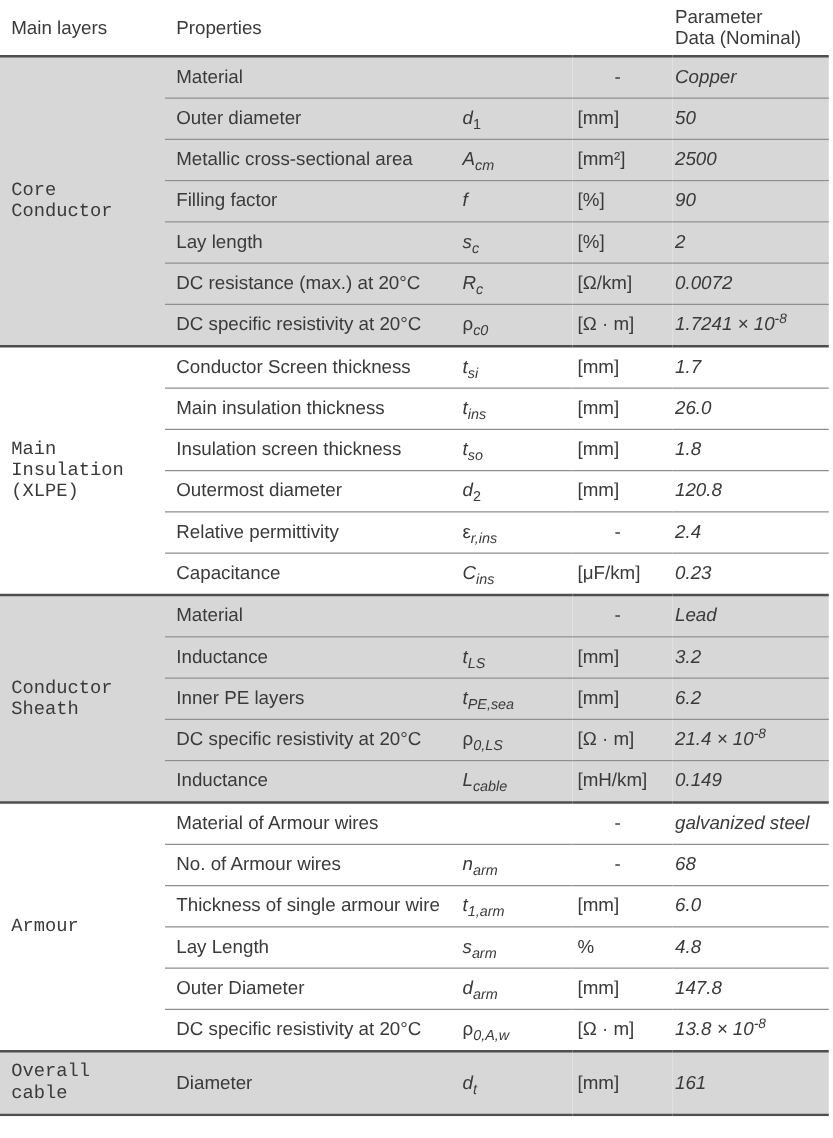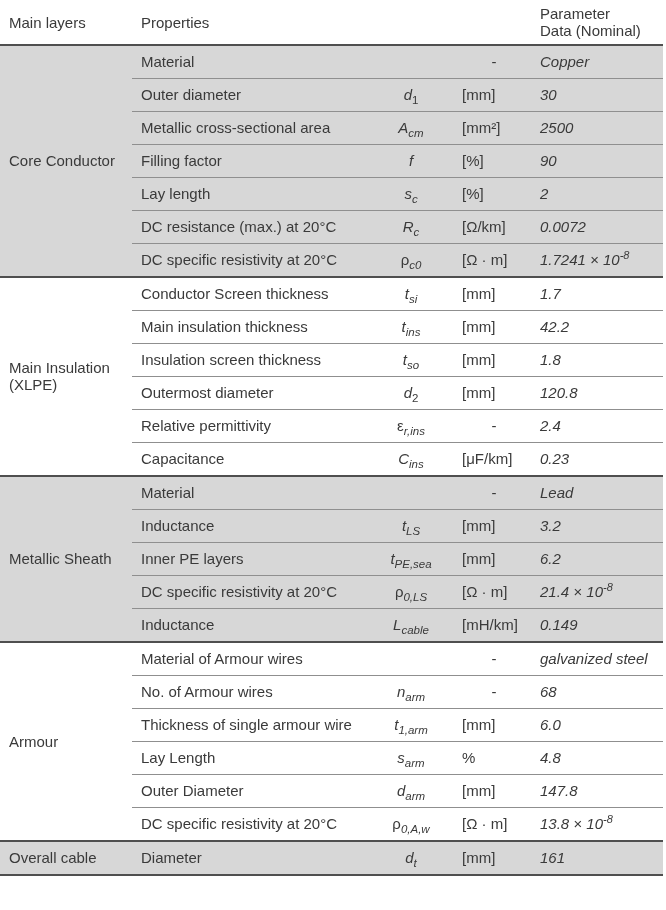--- a/index.html
+++ b/index.html
@@ -34,23 +34,23 @@
     line-height:17px;
   }
   thead th{
     vertical-align:middle;
     padding-top:5px;
     padding-bottom:5px;
   }
   tbody tr:first-child td{border-top:2px solid var(--thick);}
   tbody tr:not(:first-child) td{border-top:1px solid var(--thin);}
   tbody.shaded td{background:var(--shaded-bg);}
-  td.layer{padding-right:6px;}
+  td.layer{padding-right:6px;font-family:Liberation Mono, monospace;}
   td.prop{padding-right:10px;}
-  td.sym{text-align:center;padding-left:2px;padding-right:6px;white-space:nowrap;}
+  td.sym{text-align:left;padding-left:2px;padding-right:6px;white-space:nowrap;}
   td.unit{padding-left:4px;white-space:nowrap;}
   td.unit.dash{text-align:center;padding-left:0;}
   td.val{padding-left:2px;padding-right:14px;font-style:italic;}
   th.pdata{padding-left:2px;padding-right:6px;}
   .it{font-style:italic;}
   sub.symsub{font-size:11.5px;line-height:0;}
   sup.valsup{font-size:11px;line-height:0;}
 </style>
 </head>
 <body>
@@ -80,21 +80,21 @@
         <td class="layer" rowspan="7">Core Conductor</td>
         <td class="prop">Material</td>
         <td class="sym"></td>
         <td class="unit dash">-</td>
         <td class="val">Copper</td>
       </tr>
       <tr>
         <td class="prop">Outer diameter</td>
         <td class="sym"><span class="it">d</span><sub class="symsub">1</sub></td>
         <td class="unit">[mm]</td>
-        <td class="val">30</td>
+        <td class="val">50</td>
       </tr>
       <tr>
         <td class="prop">Metallic cross-sectional area</td>
         <td class="sym"><span class="it">A</span><sub class="symsub it">cm</sub></td>
         <td class="unit">[mm²]</td>
         <td class="val">2500</td>
       </tr>
       <tr>
         <td class="prop">Filling factor</td>
         <td class="sym"><span class="it">f</span></td>
@@ -125,21 +125,21 @@
         <td class="layer" rowspan="6">Main Insulation (XLPE)</td>
         <td class="prop">Conductor Screen thickness</td>
         <td class="sym"><span class="it">t</span><sub class="symsub it">si</sub></td>
         <td class="unit">[mm]</td>
         <td class="val">1.7</td>
       </tr>
       <tr>
         <td class="prop">Main insulation thickness</td>
         <td class="sym"><span class="it">t</span><sub class="symsub it">ins</sub></td>
         <td class="unit">[mm]</td>
-        <td class="val">42.2</td>
+        <td class="val">26.0</td>
       </tr>
       <tr>
         <td class="prop">Insulation screen thickness</td>
         <td class="sym"><span class="it">t</span><sub class="symsub it">so</sub></td>
         <td class="unit">[mm]</td>
         <td class="val">1.8</td>
       </tr>
       <tr>
         <td class="prop">Outermost diameter</td>
         <td class="sym"><span class="it">d</span><sub class="symsub">2</sub></td>
@@ -154,21 +154,21 @@
       </tr>
       <tr>
         <td class="prop">Capacitance</td>
         <td class="sym"><span class="it">C</span><sub class="symsub it">ins</sub></td>
         <td class="unit">[μF/km]</td>
         <td class="val">0.23</td>
       </tr>
     </tbody>
     <tbody class="shaded">
       <tr>
-        <td class="layer" rowspan="5">Metallic Sheath</td>
+        <td class="layer" rowspan="5">Conductor Sheath</td>
         <td class="prop">Material</td>
         <td class="sym"></td>
         <td class="unit dash">-</td>
         <td class="val">Lead</td>
       </tr>
       <tr>
         <td class="prop">Inductance</td>
         <td class="sym"><span class="it">t</span><sub class="symsub it">LS</sub></td>
         <td class="unit">[mm]</td>
         <td class="val">3.2</td>

